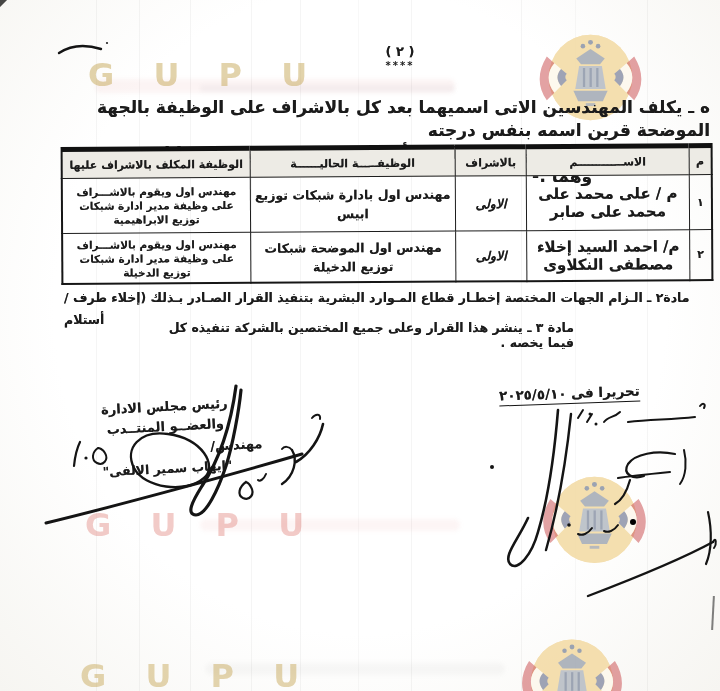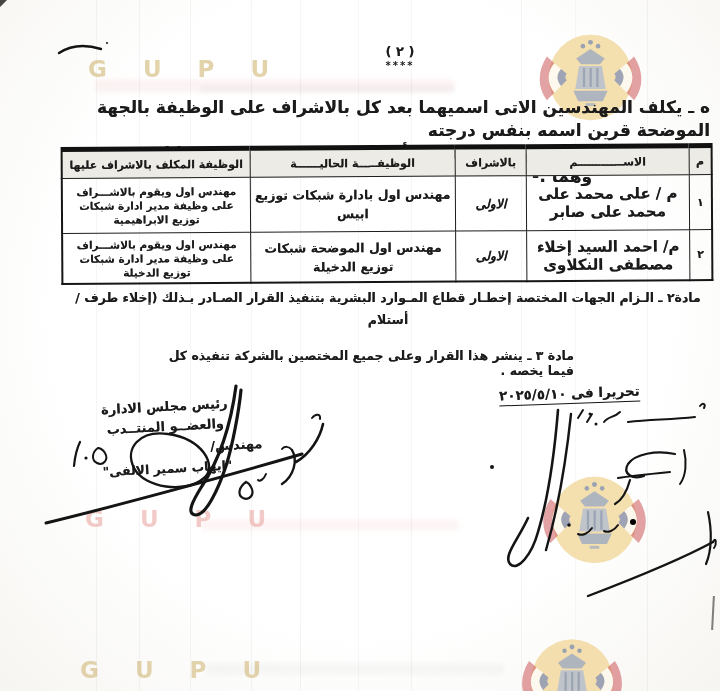--- a/index.html
+++ b/index.html
@@ -13,38 +13,38 @@
     background:radial-gradient(ellipse at 50% 45%, #ffffff 60%, #f6f5f1 100%);
     color:#1c1c1c;
   }
   
   .fold{position:absolute;top:0;bottom:0;width:1px;background:rgba(70,70,70,.055);}
   .bleed{position:absolute;border-radius:6px;filter:blur(2px);}
   .corner-mark{position:absolute;left:0;top:0;width:9px;height:9px;
     background:linear-gradient(135deg,rgba(10,10,10,.75) 38%,transparent 40%);}
   .edge-tick{position:absolute;background:rgba(25,25,25,.55);transform:rotate(3deg);}
   
-  .gupu{position:absolute;font-weight:bold;letter-spacing:14px;font-size:23px;}
+  .gupu{position:absolute;font-weight:bold;letter-spacing:14px;font-size:32px;}
   .gupu.top{left:88px;top:56px;color:rgba(198,168,88,.50);}
   .gupu.mid{left:85px;top:506px;color:rgba(226,140,134,.45);}
   .gupu.bot{left:80px;top:657px;color:rgba(198,168,88,.48);}
   .wm-logo{position:absolute;opacity:.85;}
   
   .page-number{position:absolute;left:330px;top:44px;width:140px;text-align:center;
     font-size:13px;font-weight:bold;}
   .stars{position:absolute;left:330px;top:60px;width:140px;text-align:center;
     font-size:10px;font-weight:bold;letter-spacing:2px;color:#222;}
   
   .arabic{direction:rtl;font-weight:bold;color:#1b1b1b;
     text-shadow:0 0 .4px rgba(0,0,0,.55);}
   .intro{position:absolute;right:10px;top:96px;width:632px;font-size:17px;line-height:23px;text-align:right;}
   .intro .l2{padding-right:118px;}
-  .article2{position:absolute;right:8px;top:287px;width:648px;font-size:12.5px;line-height:22px;text-align:center;}
+  .article2{position:absolute;right:8px;top:287px;width:648px;font-size:12.5px;line-height:22px;text-align:left;}
   .article2 .l2{padding-right:120px;}
-  .article3{position:absolute;right:146px;top:348px;width:420px;font-size:12.5px;text-align:right;}
+  .article3{position:absolute;right:146px;top:320px;width:420px;font-size:12.5px;text-align:right;}
   
   .decree-table{position:absolute;left:61px;top:145px;width:652px;border-collapse:collapse;
     transform:rotate(-.35deg);}
   .decree-table td,.decree-table th{border:1.5px solid #1d1d1d;padding:1px 3px;vertical-align:middle;text-align:center;}
   .decree-table{border:2px solid #161616;}
   .decree-table thead th{height:24px;background:#edebe5;font-size:11px;font-weight:bold;
     border-top:5px solid #111;}
   .decree-table tbody tr:nth-child(1) td{height:52px;}
   .decree-table tbody tr:nth-child(2) td{height:47px;}
   td.c-num{font-size:11px;font-weight:bold;}

